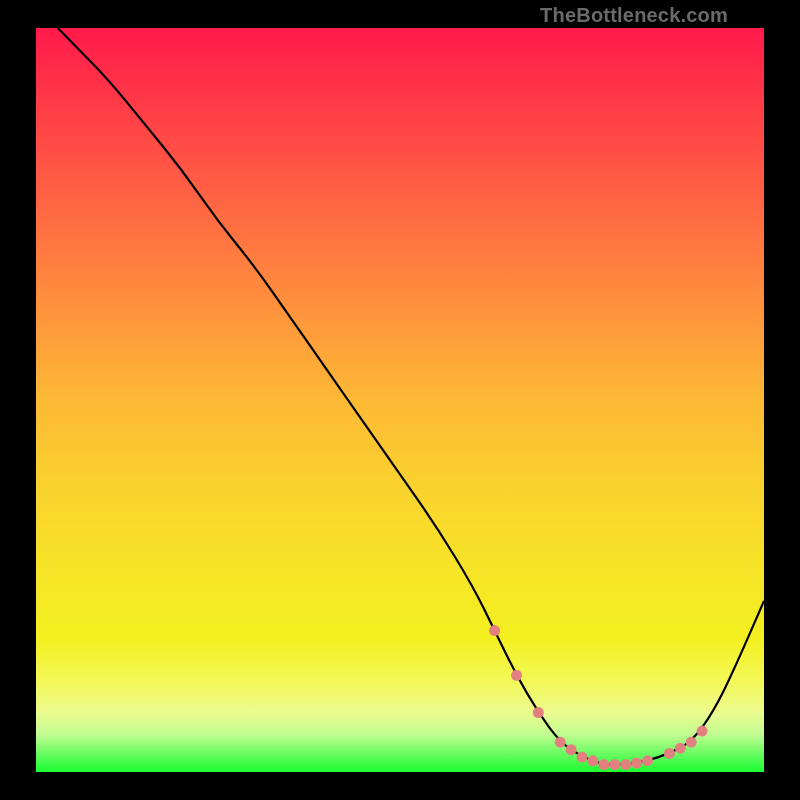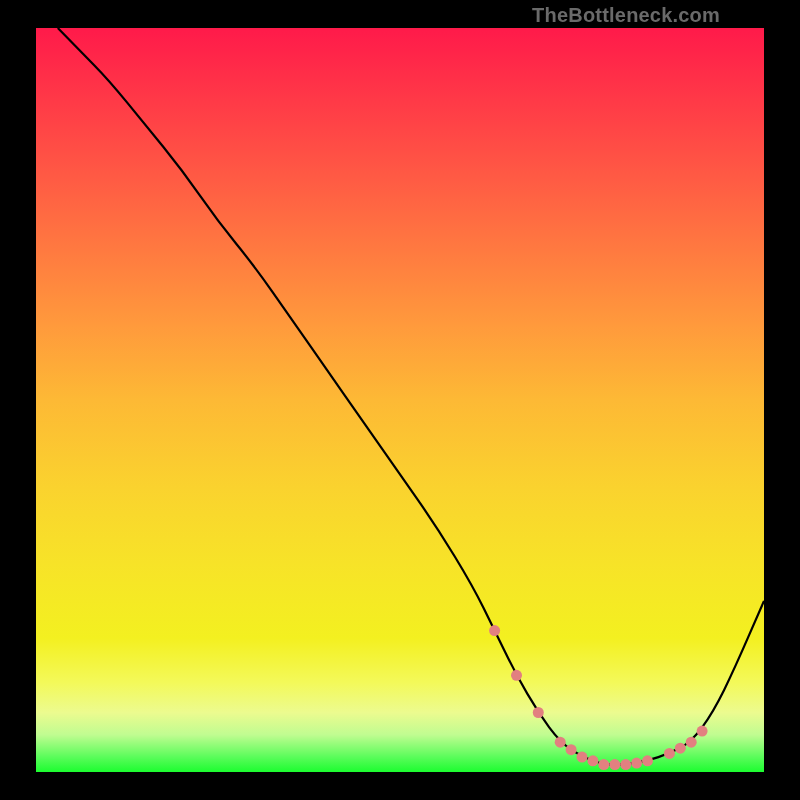--- a/index.html
+++ b/index.html
@@ -7,20 +7,21 @@
     padding: 0;
     width: 800px;
     height: 800px;
     background: #000000;
     overflow: hidden;
   }
   .chart-container {
     position: relative;
     width: 756px;
     height: 800px;
+    padding-left: 8px;
   }
   .plot-area {
     position: absolute;
     left: 36px;
     top: 28px;
     width: 728px;
     height: 744px;
     background: linear-gradient(to bottom,
       #ff1a4a 0%,
       #ff3a47 10%,

